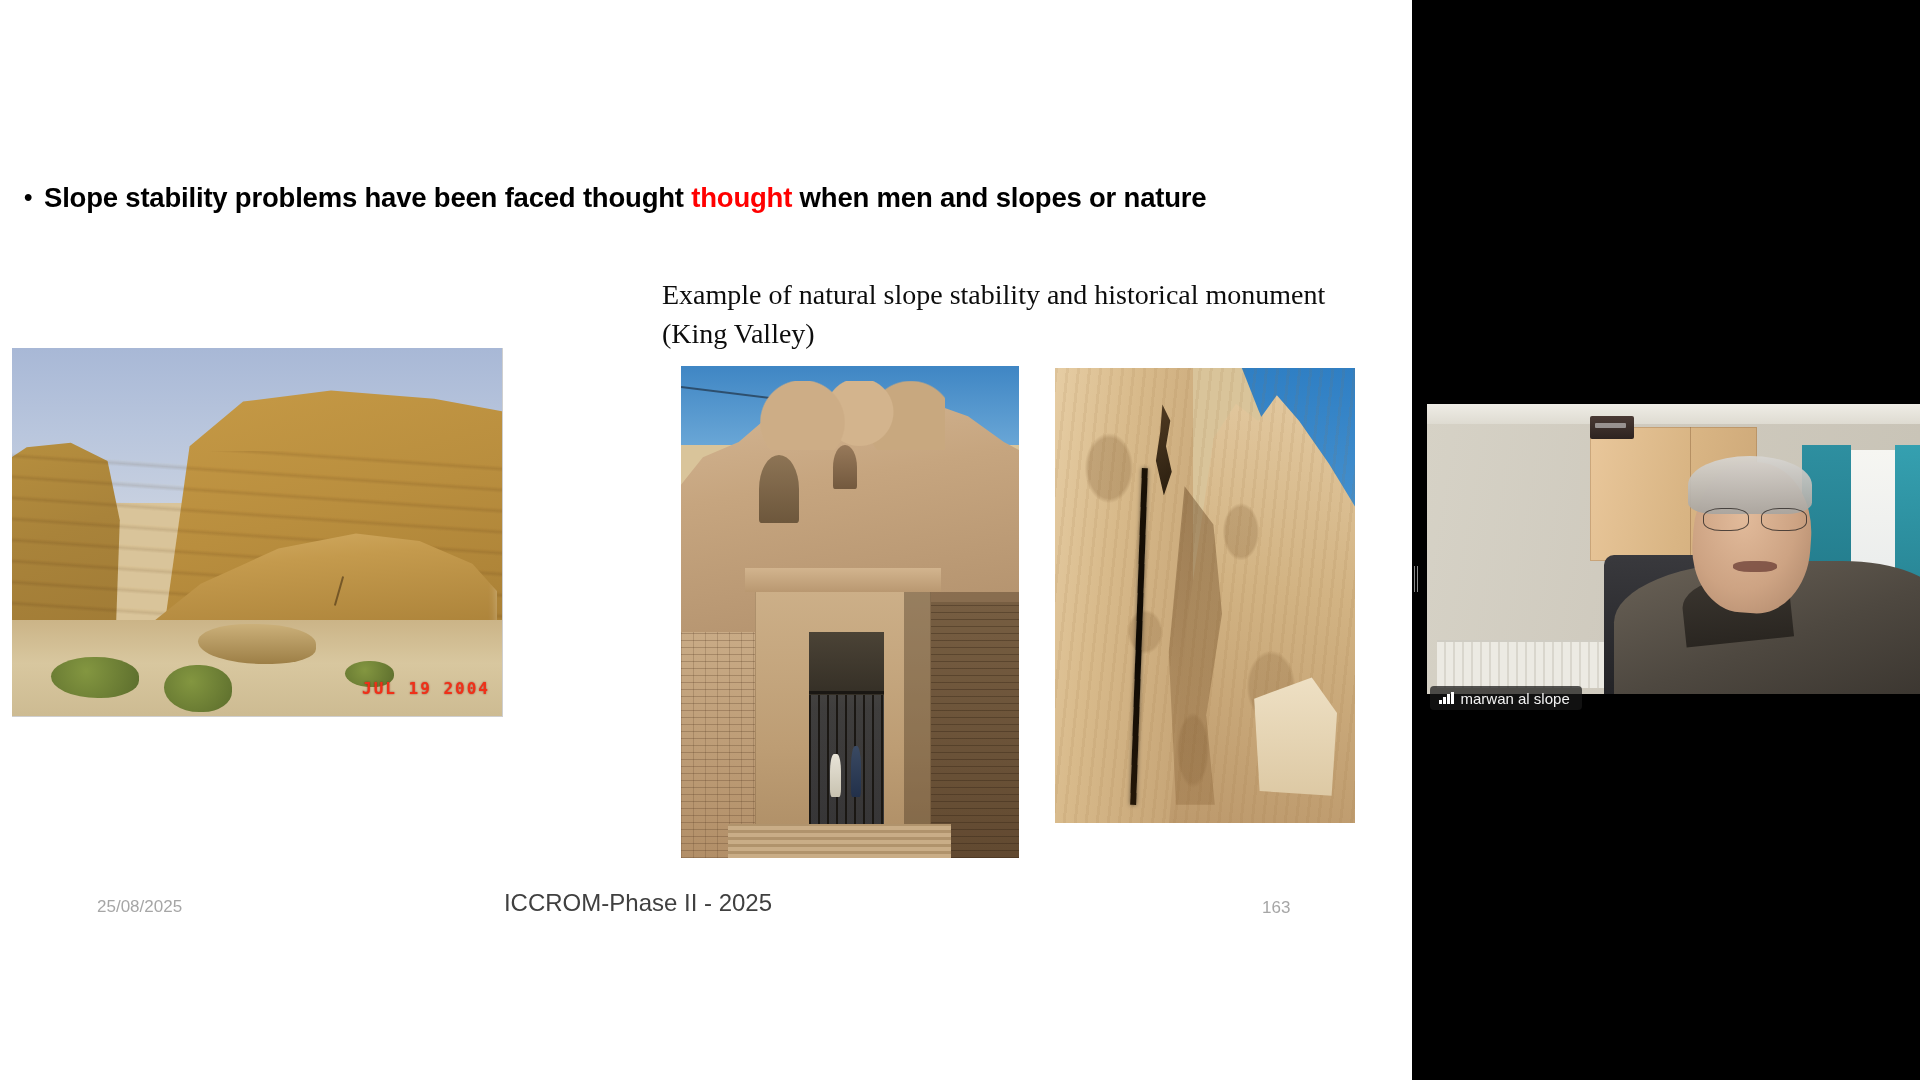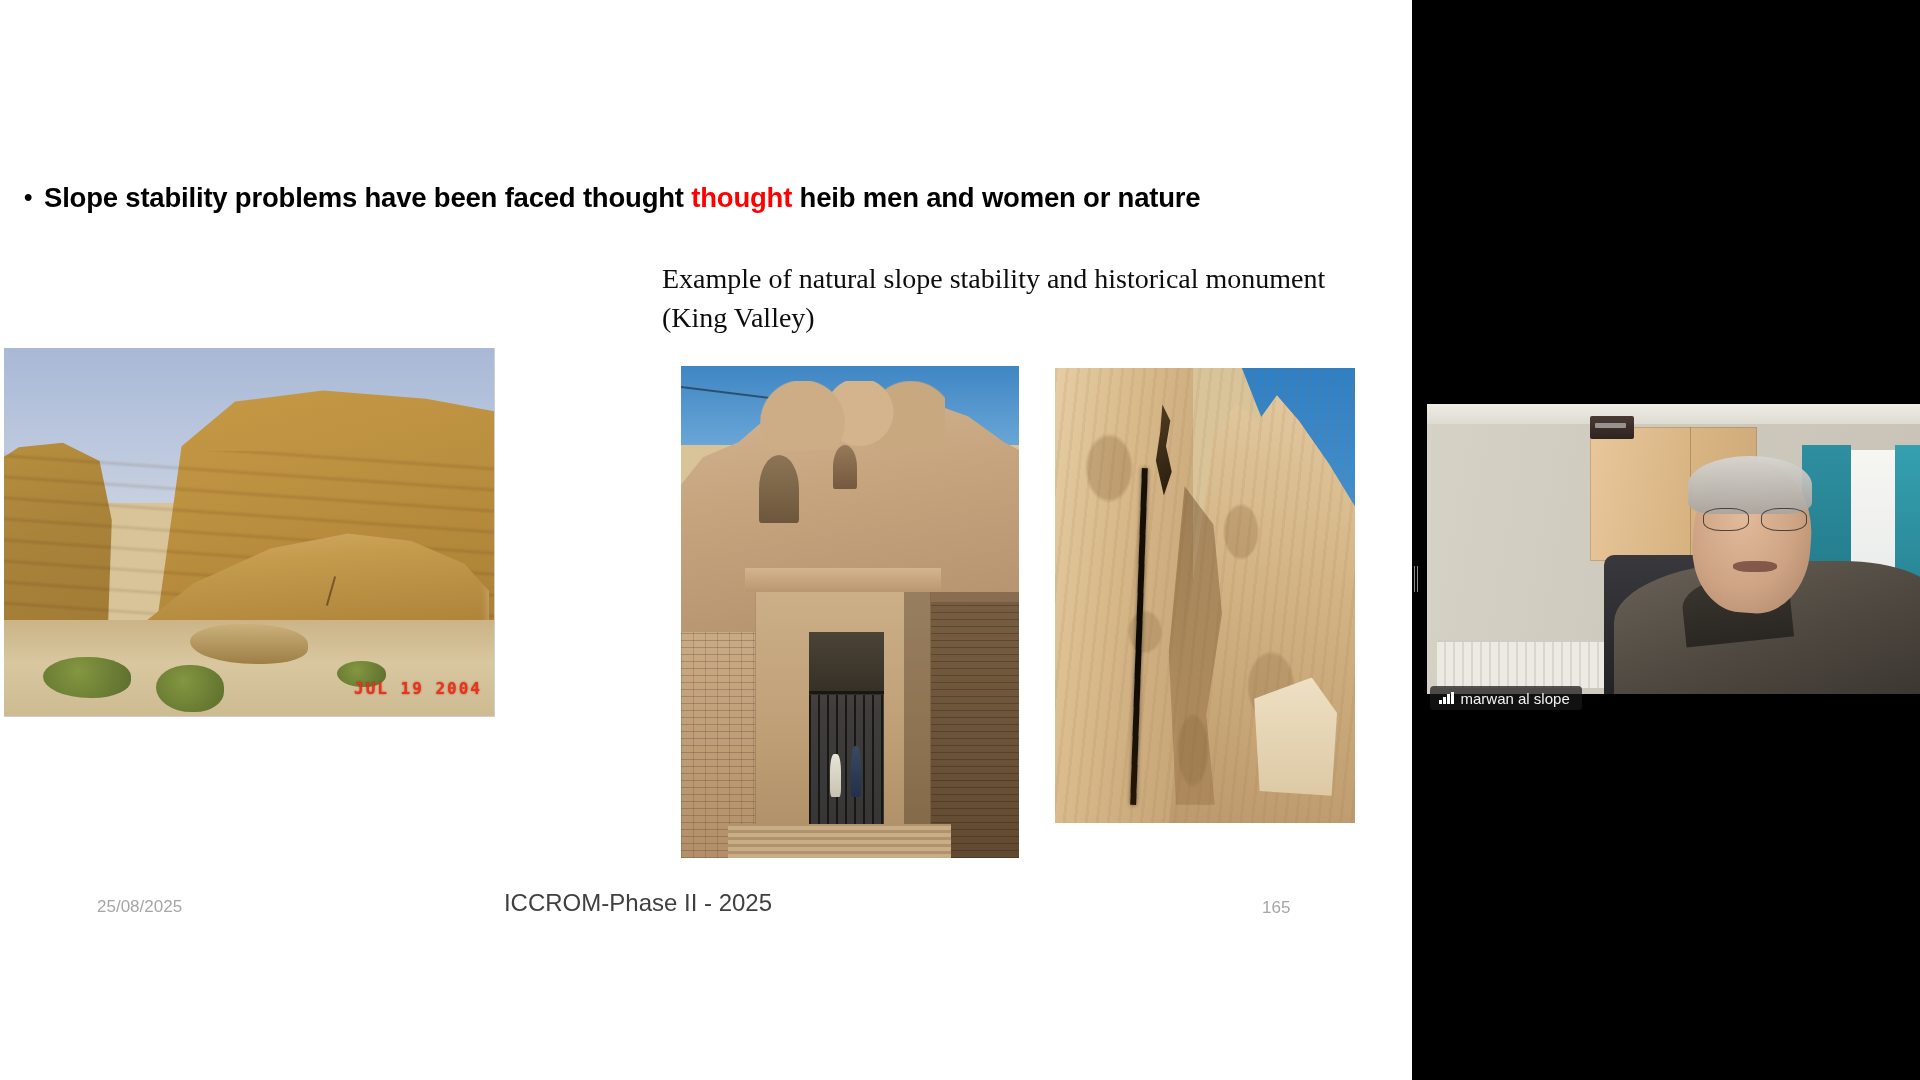--- a/index.html
+++ b/index.html
@@ -60,38 +60,38 @@
     display: block;
     text-align: center;
     padding-right: 200px;
   }
   .hl-red { color: #ff0000; }
 
   
   .caption {
     position: absolute;
     left: 662px;
-    top: 259px;
+    top: 275px;
     width: 680px;
     font-family: "Liberation Serif", "DejaVu Serif", serif;
     font-size: 28px;
     line-height: 39px;
     color: #0d0d0d;
   }
 
   
   .photo {
     position: absolute;
     overflow: hidden;
     background: #d9c49a;
   }
 
   
   #photo-cliff {
-    left: 4px;
+    left: 12px;
     top: 348px;
     width: 490px;
     height: 368px;
     border-right: 1px solid #cfcfcf;
     border-bottom: 1px solid #cfcfcf;
     text-decoration: underline;
   }
   .cliff-sky {
     position: absolute; left:0; top:0; width:100%; height:42%;
     background: linear-gradient(#a8b8d6 0%, #b9c6dd 55%, #c7d0e0 100%);
@@ -489,21 +489,21 @@
   .bars i:nth-child(4){ height:12px; }
 </style>
 </head>
 <body>
 
 <div id="app">
 
   <div class="slide-stage">
 
     <div class="bullet-block">
-      <span class="bullet-line1"><span class="bullet-dot">•</span><span>Slope stability problems have been faced thought </span><span class="hl-red">thought</span><span> heib men and women or nature</span></span>
+      <span class="bullet-line1"><span class="bullet-dot">•</span><span>Slope stability problems have been faced thought </span><span class="hl-red">thought</span><span> when men and slopes or nature</span></span>
     </div>
 
     <div class="caption">
       <span>Example of natural slope stability and historical</span>
       <span>monument (King Valley)</span>
     </div>
 
     <div class="photo" id="photo-cliff">
       <div class="cliff-sky"></div>
       <div class="cliff-mass-a"></div>
@@ -547,21 +547,21 @@
       <div class="fs-rock-r"></div>
       <div class="fs-texture"></div>
       <div class="fs-shadow-mid"></div>
       <div class="fs-crack-upper"></div>
       <div class="fs-crack"></div>
       <div class="fs-pale-patch"></div>
     </div>
 
     <div class="footer-date">25/08/2025</div>
     <div class="footer-center">ICCROM-Phase II - 2025</div>
-    <div class="footer-page">165</div>
+    <div class="footer-page">163</div>
   </div>
 
   <div class="rail"></div>
 
   <div class="drag-handle">
     <i></i>
       <i></i>
   </div>
 
   <div class="video-tile">

